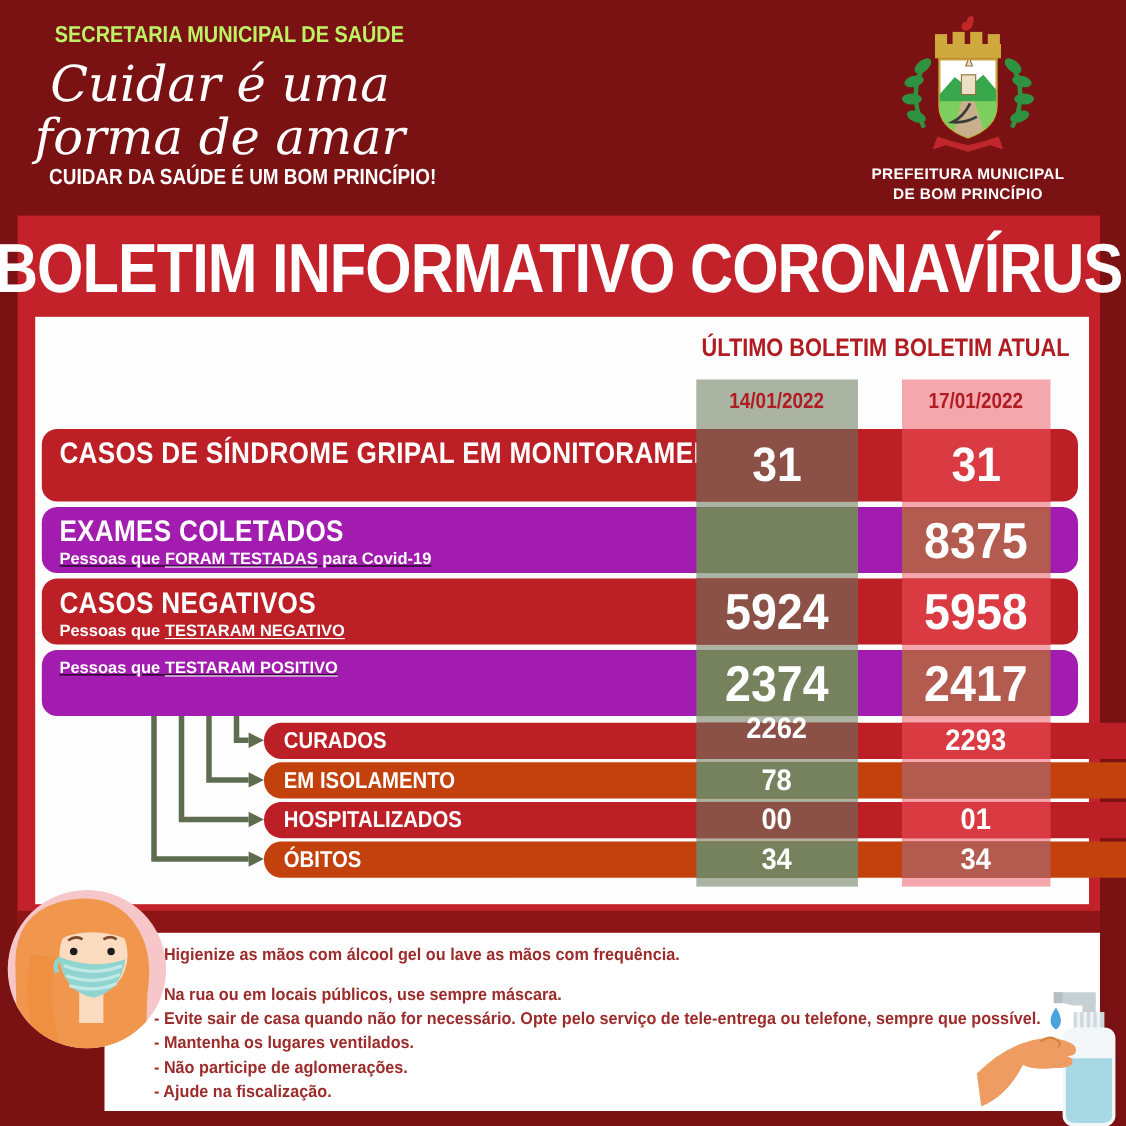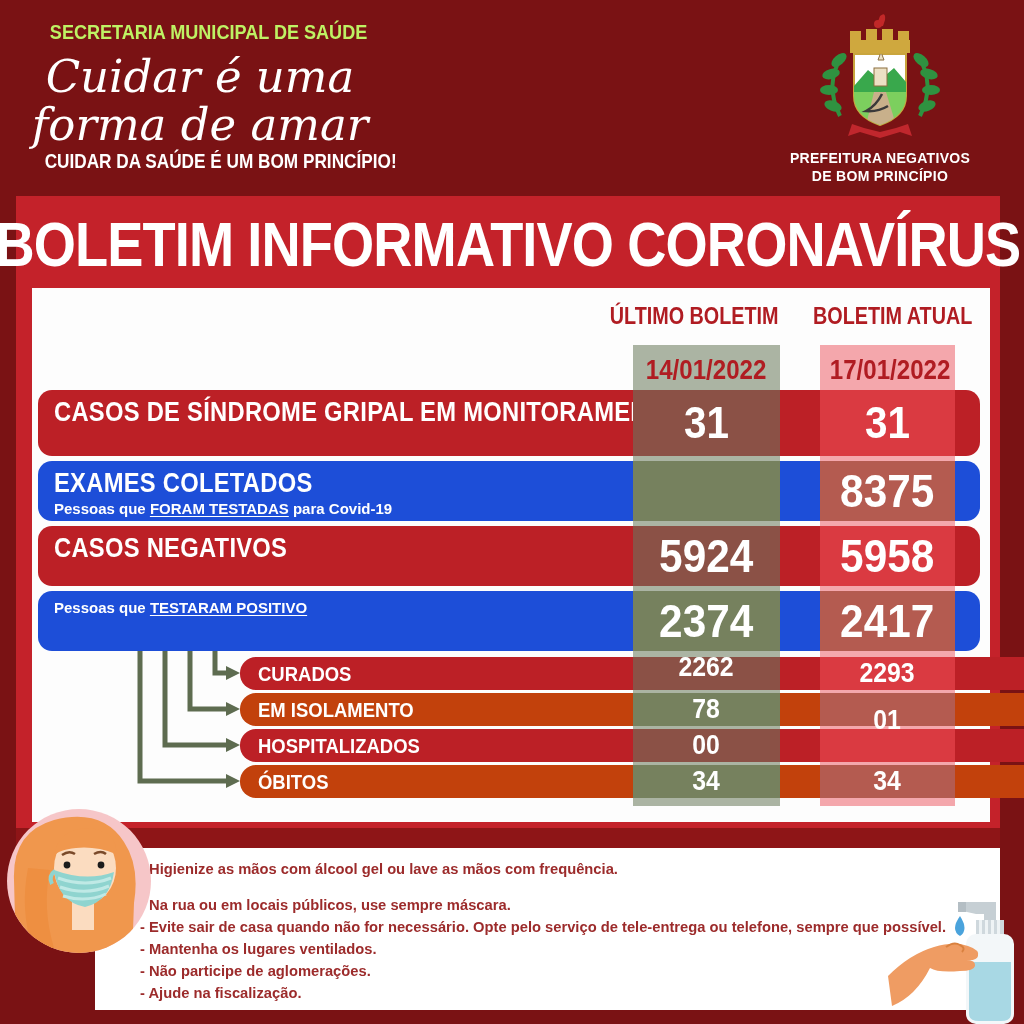--- a/index.html
+++ b/index.html
@@ -20,26 +20,26 @@
   
   .frame{left:16px;top:196px;width:984px;height:652px;background:#c4222a;}
   .title-wrap{left:16px;top:198px;width:984px;height:92px;}
   .title-wrap span{font-size:63px;font-weight:bold;color:#fff;letter-spacing:-1px;}
   .panel{left:32px;top:288px;width:958px;height:534px;background:#fdfdfd;}
 
   
   .col-sage{left:633px;top:345px;width:147px;height:461px;background:#abb4a3;}
   .col-pink{left:820px;top:345px;width:135px;height:461px;background:#f4a7ac;}
   .colhead{top:303px;text-align:center;font-size:23px;font-weight:bold;color:#b01c22;}
-  .date{top:354px;text-align:center;font-size:28px;font-weight:bold;color:#b01c22;}
+  .date{top:354px;text-align:center;font-size:20px;font-weight:bold;color:#b01c22;}
 
   
   .row{left:38px;width:942px;border-radius:14px;}
   .row.red{background:#bc2026;}
-  .row.green{background:#1d4ed8;}
+  .row.green{background:#a21caf;text-decoration:underline;}
   .row .rt{font-size:27px;font-weight:bold;color:#fff;letter-spacing:.3px;}
   .row .rs{font-size:15px;font-weight:bold;color:#fff;line-height:1.3;}
   .row .pad{padding:7px 0 0 16px;}
   .u{text-decoration:underline;text-underline-offset:2px;}
 
   .subrow{left:240px;width:801px;height:33px;border-radius:16px;}
   .subrow.red{background:#bc2026;}
   .subrow.green{background:#c2410c;}
   .subrow .sl{font-size:21px;font-weight:bold;color:#fff;line-height:33px;padding-left:18px;}
 
@@ -108,34 +108,34 @@
       <polygon points="46,74 60,58 72,68 86,56 98,70 98,84 46,84" fill="#39a84c"></polygon>
       <path d="M46,80 L98,80 L98,113 L46,113 Z" fill="#7ccf5e"></path>
       <polygon points="66,80 78,80 88,113 58,113" fill="#c8b08b"></polygon>
       <rect x="66" y="56" width="13" height="18" fill="#ece0c4" stroke="#8b6f3f" stroke-width="1"></rect>
       <polygon points="70,48 76,48 73,40" fill="#ece0c4" stroke="#8b6f3f" stroke-width="1"></polygon>
       <path d="M74,82 Q68,94 58,99 Q70,100 80,94" fill="none" stroke="#3a3a3a" stroke-width="2.5"></path>
     </g>
 
     <path d="M44,112 L56,116 L72,120 L88,116 L100,112 L104,124 L92,120 L72,126 L52,120 L40,124 Z" fill="#c0272d"></path>
   </svg>
-  <div class="abs pref" style="top:150px;">PREFEITURA NEGATIVOS</div>
+  <div class="abs pref" style="top:150px;">PREFEITURA MUNICIPAL</div>
   <div class="abs pref" style="top:168px;">DE BOM PRINCÍPIO</div>
 
   <div class="abs frame"></div>
   <div class="abs ctr title-wrap">
     <span class="cond">BOLETIM INFORMATIVO CORONAVÍRUS</span>
   </div>
 
   <div class="abs panel"></div>
 
   <div class="abs col-sage"></div>
   <div class="abs col-pink"></div>
 
-  <div class="abs colhead" style="left:596px;width:187px;"><span class="cond">ÚLTIMO BOLETIM</span></div>
+  <div class="abs colhead" style="left:624px;width:187px;"><span class="cond">ÚLTIMO BOLETIM</span></div>
   <div class="abs colhead" style="left:800px;width:175px;"><span class="cond">BOLETIM ATUAL</span></div>
   <div class="abs date" style="left:633px;width:147px;"><span class="cond">14/01/2022</span></div>
   <div class="abs date" style="left:820px;width:135px;"><span class="cond">17/01/2022</span></div>
 
   <svg class="abs" style="left:130px;top:651px;" width="120" height="150" viewBox="0 0 120 150">
     <path d="M85,0 V22 H96" stroke="#5e6c50" stroke-width="5" fill="none"></path>
     <path d="M60,0 V58 H96" stroke="#5e6c50" stroke-width="5" fill="none"></path>
     <path d="M35,0 V94 H96" stroke="#5e6c50" stroke-width="5" fill="none"></path>
     <path d="M10,0 V130 H96" stroke="#5e6c50" stroke-width="5" fill="none"></path>
     <polygon points="96,15 110,22 96,29" fill="#5e6c50"></polygon>
@@ -168,20 +168,23 @@
   </div>
   <div class="abs tL t-sage-green" style="top:461px;height:60px;"></div>
   <div class="abs tC t-pink-green" style="top:461px;height:60px;"></div>
   <div class="abs ctr vC" style="top:461px;height:60px;">
       <span class="val big num">8375</span>
     </div>
 
   <div class="abs row red" style="top:526px;height:60px;">
     <div class="pad">
       <div class="rt"><span class="condL">CASOS NEGATIVOS</span></div>
+      <div class="rs">
+        <span>Pessoas que </span><span class="u">TESTARAM NEGATIVO</span><span></span>
+      </div>
     </div>
   </div>
   <div class="abs tL t-sage-red" style="top:526px;height:60px;"></div>
   <div class="abs tC t-pink-red" style="top:526px;height:60px;"></div>
   <div class="abs ctr vL" style="top:526px;height:60px;">
       <span class="val big num">5924</span>
     </div>
   <div class="abs ctr vC" style="top:526px;height:60px;text-align:center;">
       <span class="val big num">5958</span>
     </div>
@@ -200,21 +203,21 @@
     </div>
   <div class="abs ctr vC" style="top:591px;height:60px;">
       <span class="val big num">2417</span>
     </div>
 
   <div class="abs subrow red" style="top:657px;">
     <div class="sl"><span class="condL">CURADOS</span></div>
   </div>
   <div class="abs tL t-sage-red" style="top:657px;height:33px;"></div>
   <div class="abs tC t-pink-red" style="top:657px;height:33px;"></div>
-  <div class="abs ctr vL" style="top:657px;height:21px;">
+  <div class="abs ctr vL" style="top:657px;height:21px;align-items:flex-end;">
       <span class="val sml num">2262</span>
     </div>
   <div class="abs ctr vC" style="top:657px;height:33px;">
       <span class="val sml num">2293</span>
     </div>
 
   <div class="abs subrow green" style="top:693px;">
     <div class="sl"><span class="condL">EM ISOLAMENTO</span></div>
   </div>
   <div class="abs tL t-sage-green" style="top:693px;height:33px;"></div>
@@ -224,21 +227,21 @@
     </div>
 
   <div class="abs subrow red" style="top:729px;">
     <div class="sl"><span class="condL">HOSPITALIZADOS</span></div>
   </div>
   <div class="abs tL t-sage-red" style="top:729px;height:33px;"></div>
   <div class="abs tC t-pink-red" style="top:729px;height:33px;"></div>
   <div class="abs ctr vL" style="top:729px;height:33px;">
       <span class="val sml num">00</span>
     </div>
-  <div class="abs ctr vC" style="top:704px;height:33px;">
+  <div class="abs ctr vC" style="top:729px;height:33px;">
       <span class="val sml num">01</span>
     </div>
 
   <div class="abs subrow green" style="top:765px;">
     <div class="sl"><span class="condL">ÓBITOS</span></div>
   </div>
   <div class="abs tL t-sage-green" style="top:765px;height:33px;"></div>
   <div class="abs tC t-pink-green" style="top:765px;height:33px;"></div>
   <div class="abs ctr vL" style="top:765px;height:33px;">
       <span class="val sml num">34</span>

